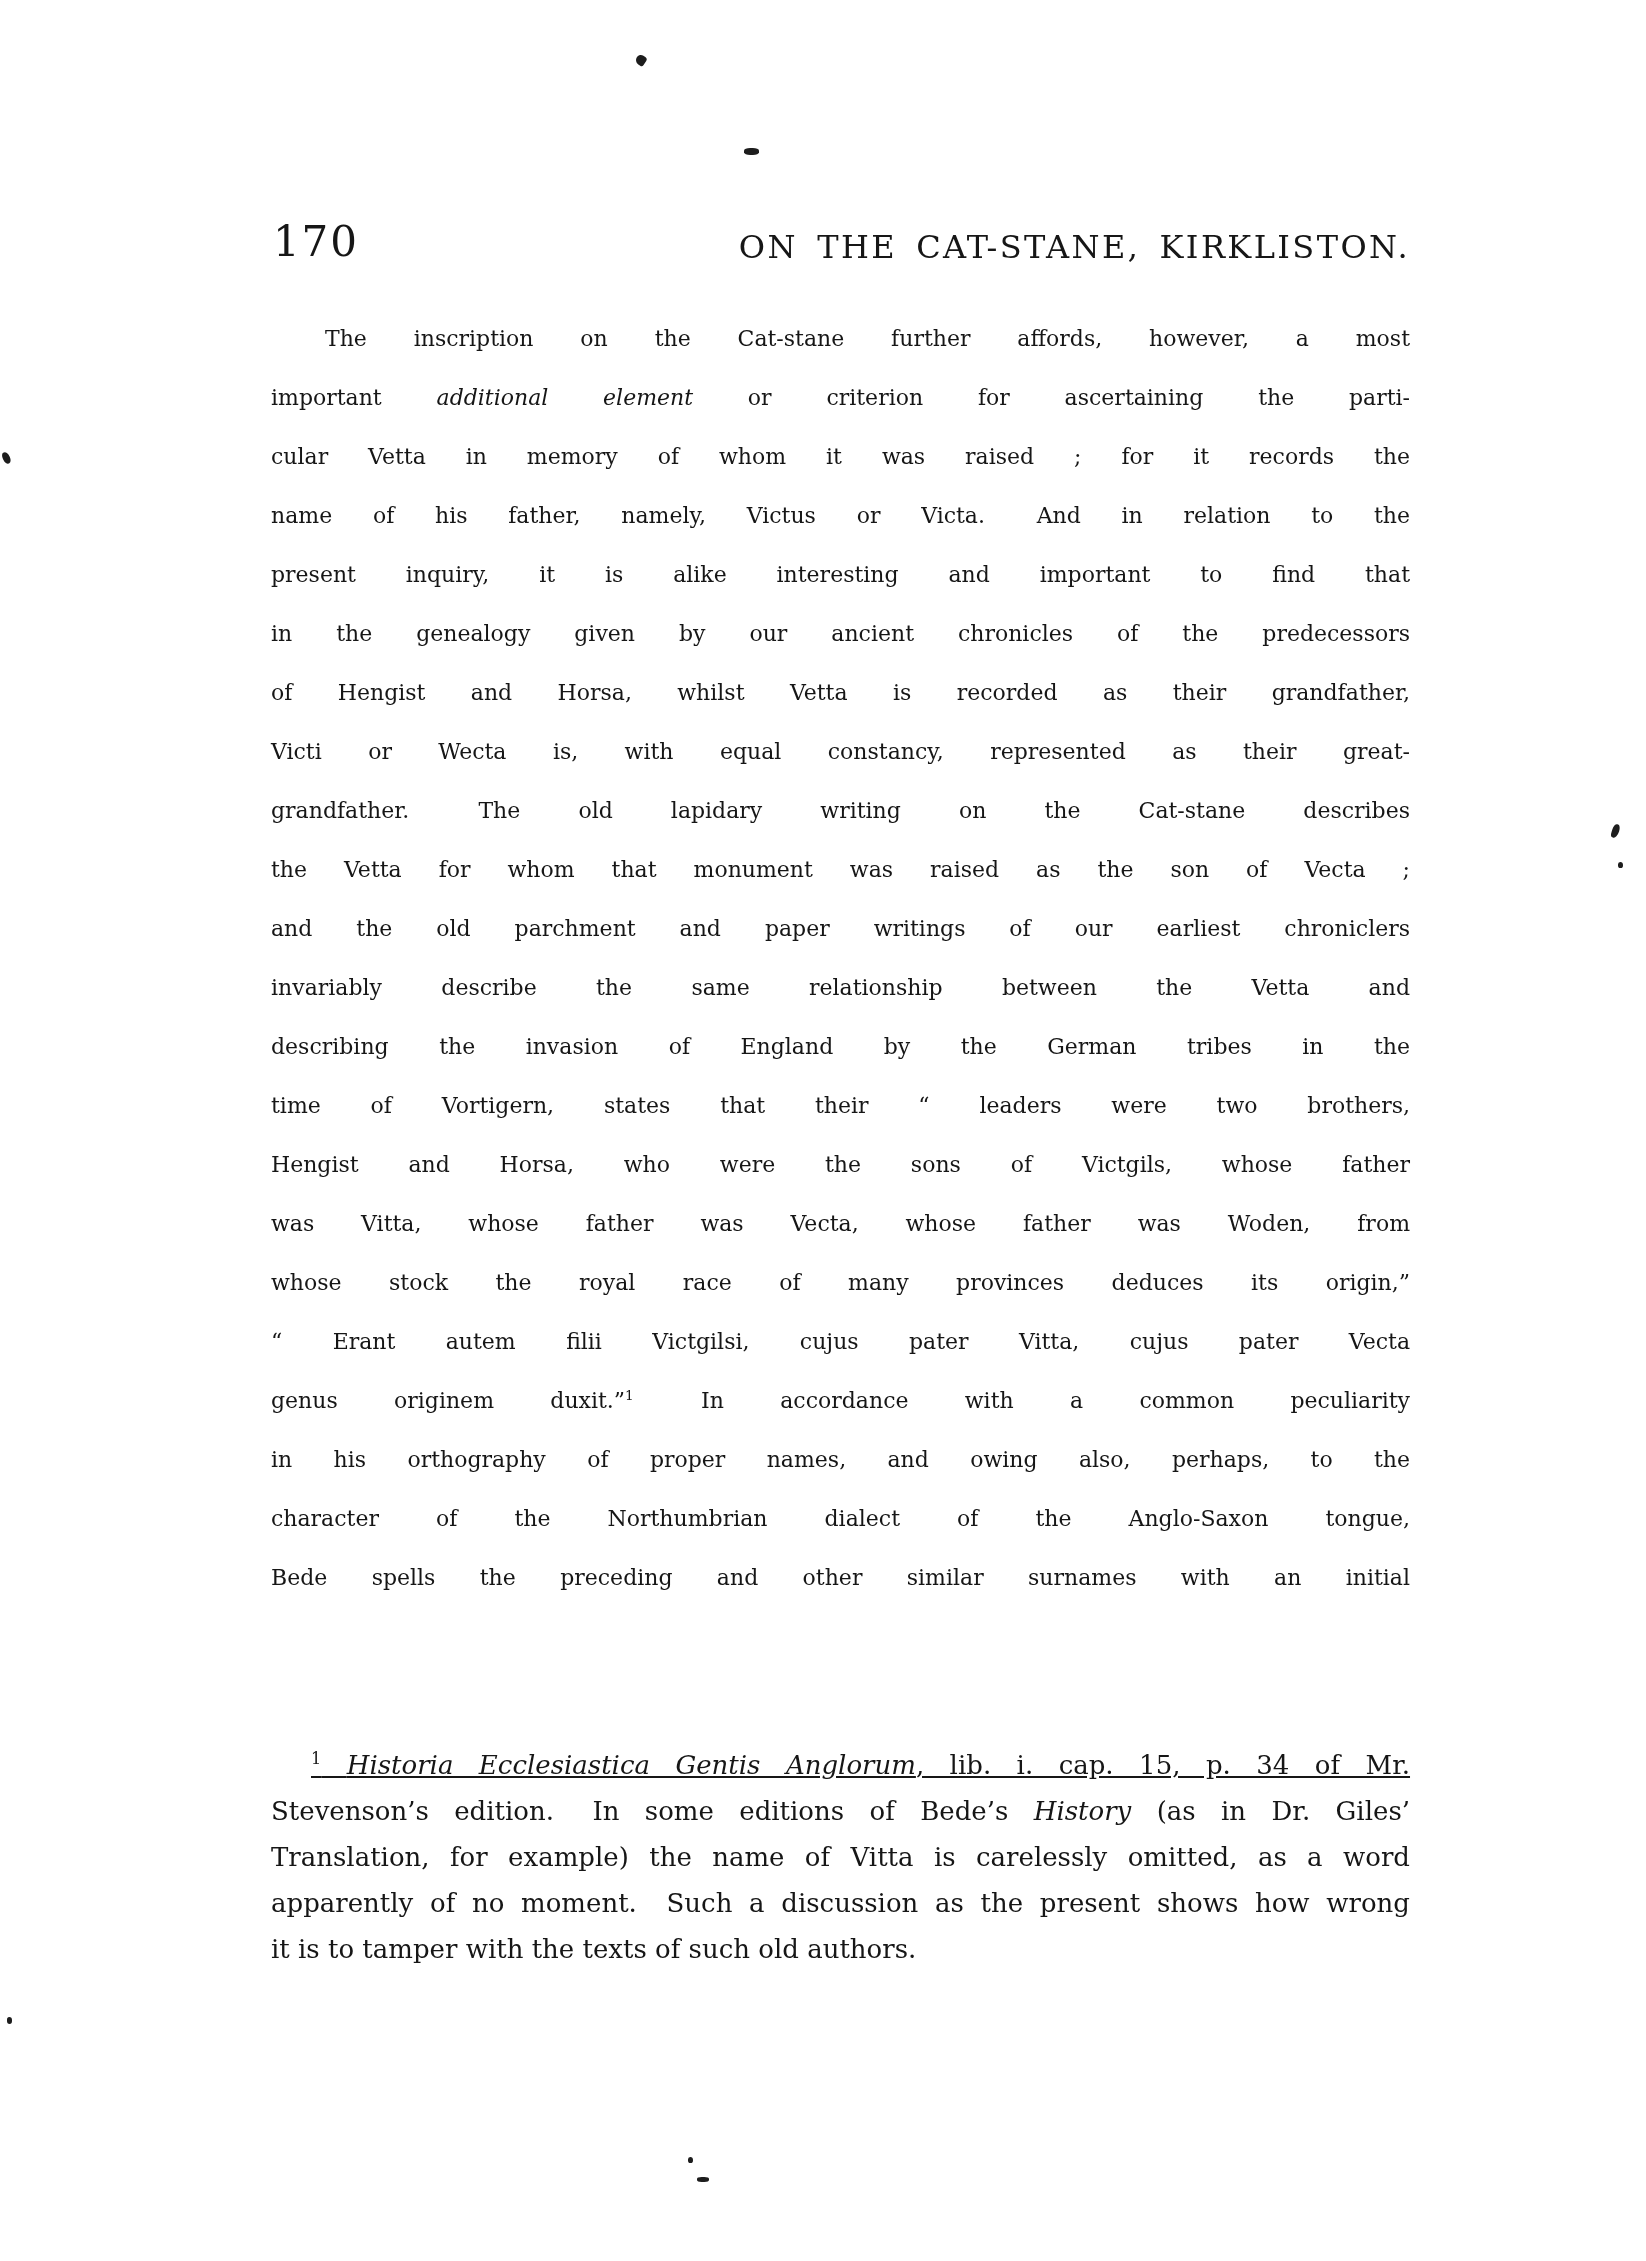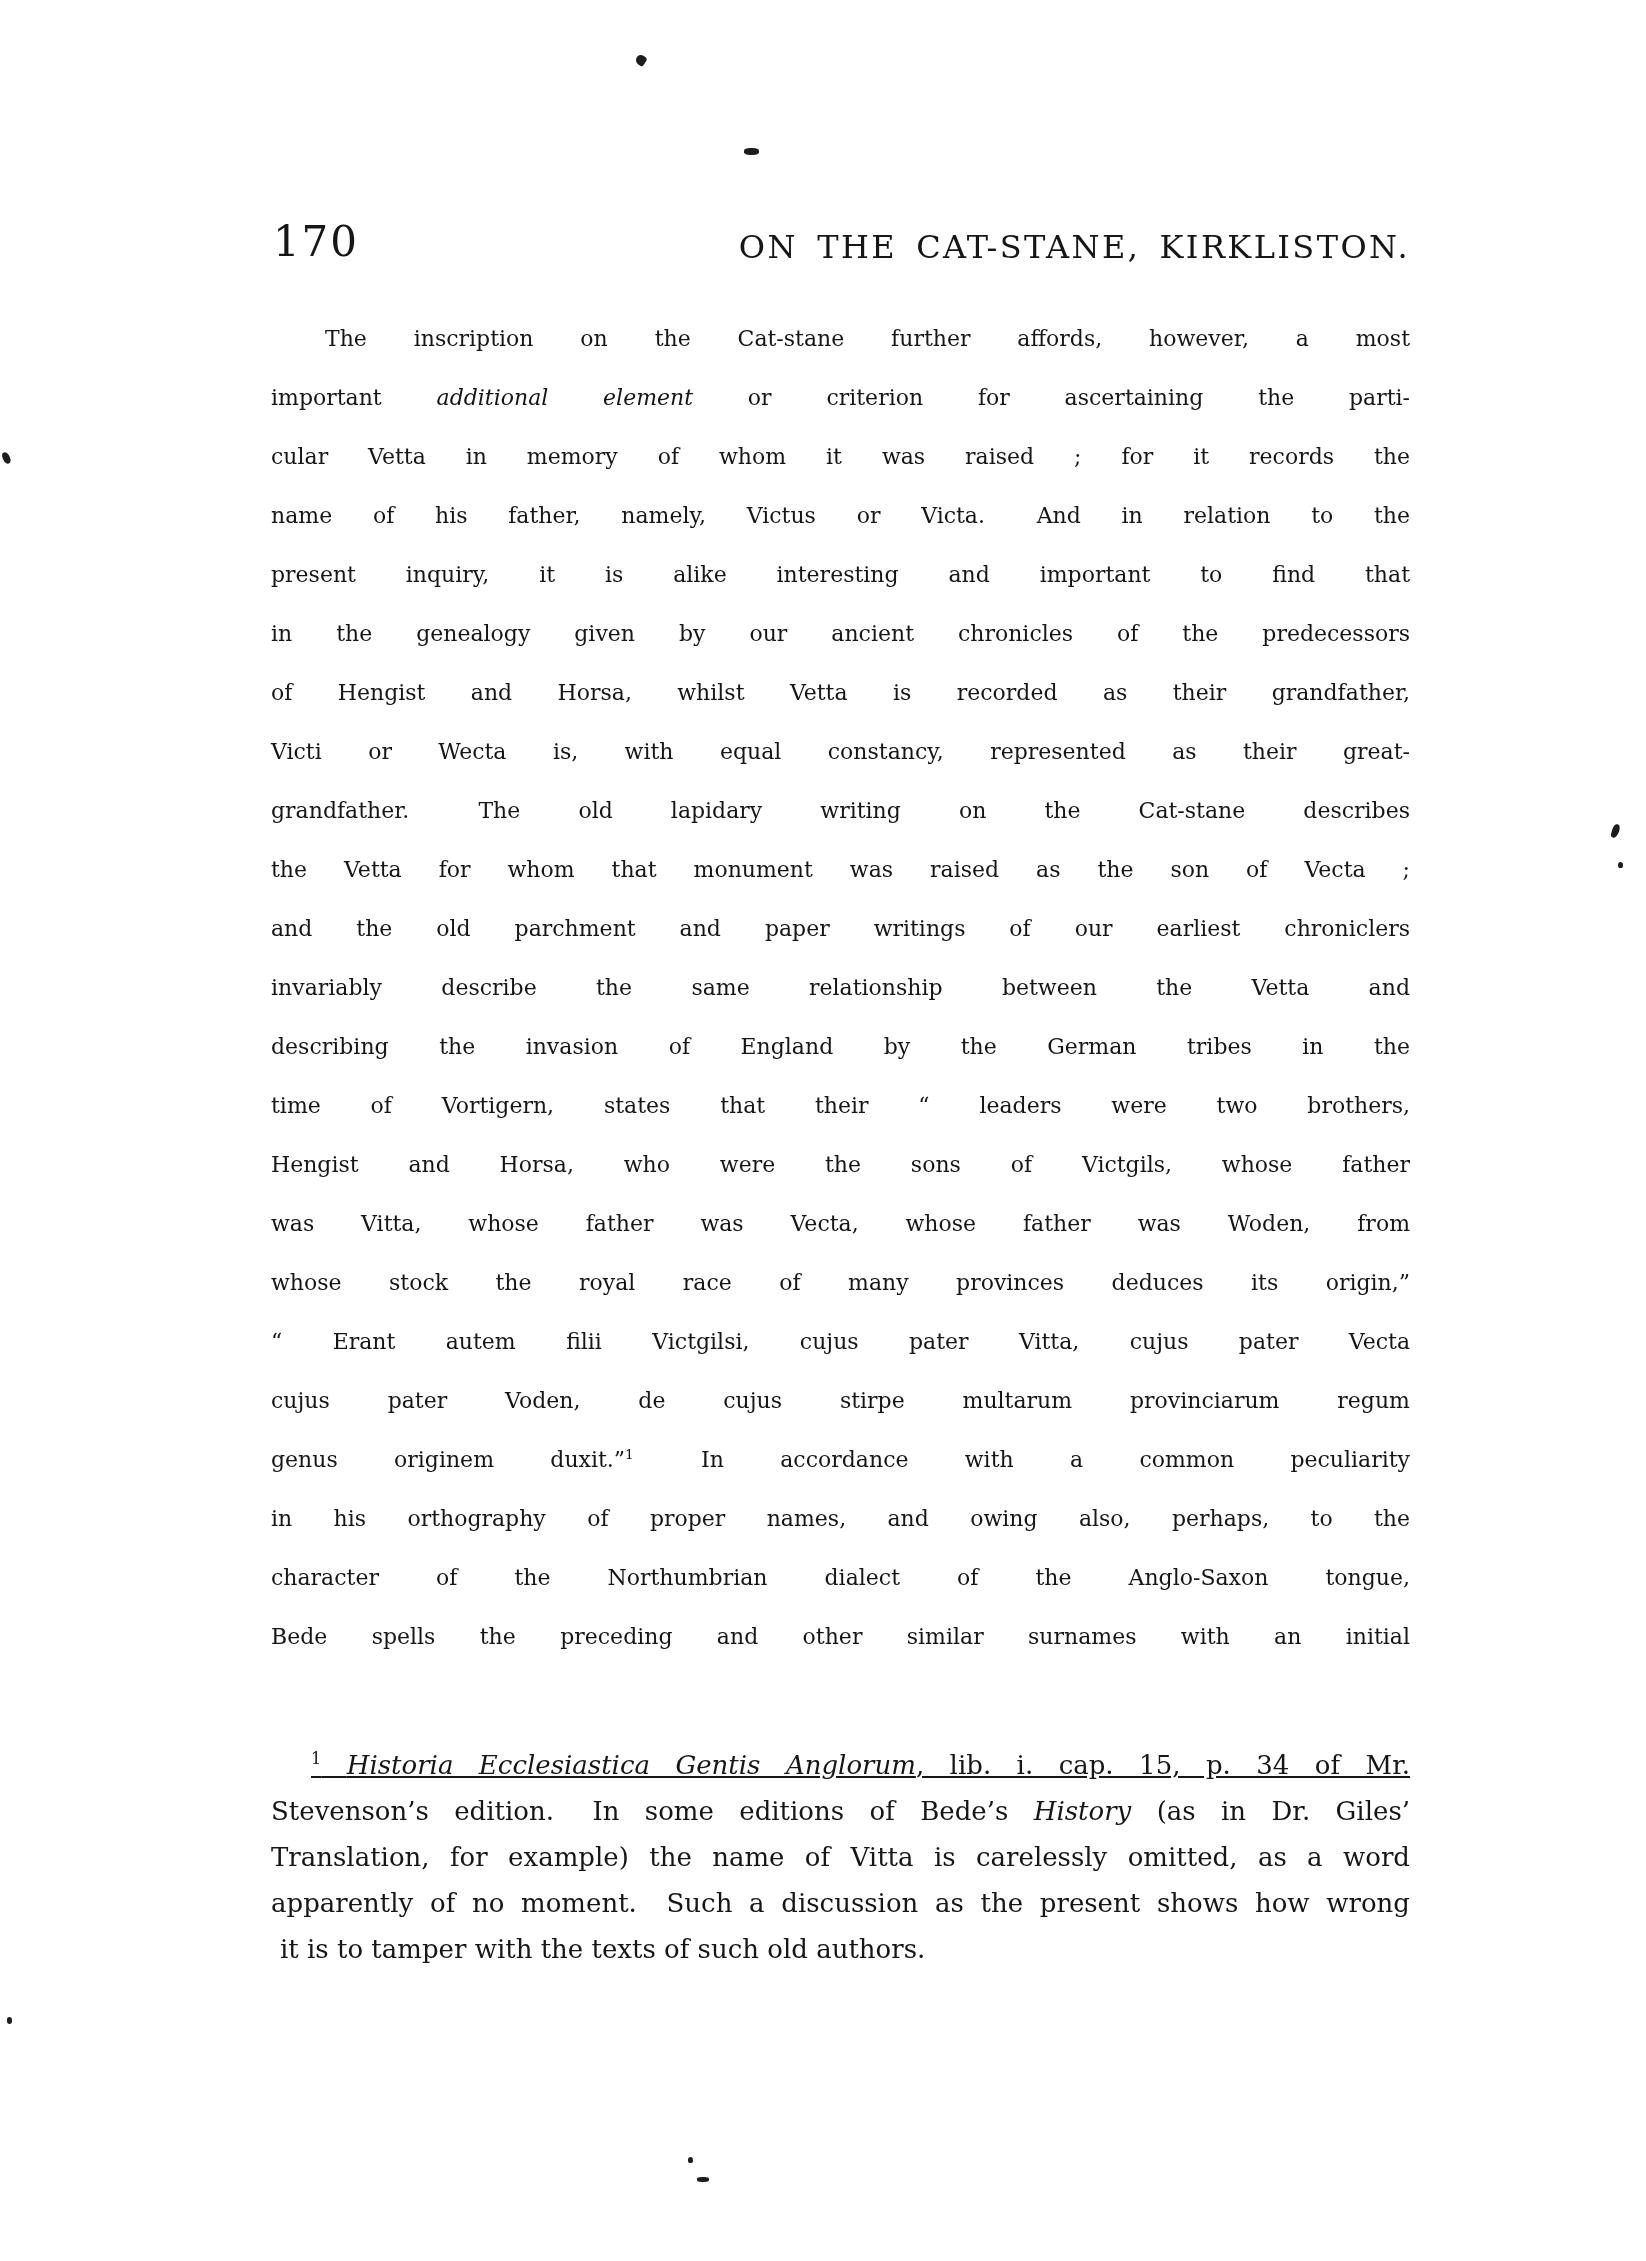--- a/index.html
+++ b/index.html
@@ -48,21 +48,21 @@
     top: 1742px;
     width: 1139px;
     font-size: 26px;
     line-height: 46px;
   }
   .tline {
     text-align: justify;
     text-align-last: justify;
     white-space: normal;
   }
-  .tline.no-just { text-align-last: left; margin-left: 9px; }
+  .tline.no-just { text-align-last: left; }
   .tline.indent { padding-left: 54px; }
   .footnote .tline.indent { padding-left: 40px; text-decoration: underline; }
   .it { font-style: italic; }
   .sup {
     font-size: 0.62em;
     vertical-align: super;
     line-height: 0;
   }
   .speck {
     position: absolute;
@@ -92,21 +92,20 @@
       <div class="tline"><span>grandfather.  The old lapidary writing on the Cat-stane describes</span></div>
       <div class="tline"><span>the Vetta for whom that monument was raised as the son of Vecta ;</span></div>
       <div class="tline"><span>and the old parchment and paper writings of our earliest chroniclers</span></div>
       <div class="tline"><span>invariably describe the same relationship between the Vetta and</span></div>
       <div class="tline"><span>describing the invasion of England by the German tribes in the</span></div>
       <div class="tline"><span>time of Vortigern, states that their “ leaders were two brothers,</span></div>
       <div class="tline"><span>Hengist and Horsa, who were the sons of Victgils, whose father</span></div>
       <div class="tline"><span>was Vitta, whose father was Vecta, whose father was Woden, from</span></div>
       <div class="tline"><span>whose stock the royal race of many provinces deduces its origin,”</span></div>
       <div class="tline"><span>“ Erant autem filii Victgilsi, cujus pater Vitta, cujus pater Vecta</span></div>
-      <div class="tline"><span>cujus pater Voden, de cujus stirpe multarum provinciarum regum</span></div>
       <div class="tline"><span>genus originem duxit.”</span><span class="sup">1</span><span>  In accordance with a common peculiarity</span></div>
       <div class="tline"><span>in his orthography of proper names, and owing also, perhaps, to the</span></div>
       <div class="tline"><span>character of the Northumbrian dialect of the Anglo-Saxon tongue,</span></div>
       <div class="tline"><span>Bede spells the preceding and other similar surnames with an initial</span></div>
     </div>
 
   <div class="footnote">
       <div class="tline indent"><span class="sup">1</span><span> </span><span class="it">Historia Ecclesiastica Gentis Anglorum</span><span>, lib. i. cap. 15, p. 34 of Mr.</span></div>
       <div class="tline"><span>Stevenson’s edition.  In some editions of Bede’s </span><span class="it">History</span><span> (as in Dr. Giles’</span></div>
       <div class="tline"><span>Translation, for example) the name of Vitta is carelessly omitted, as a word</span></div>

